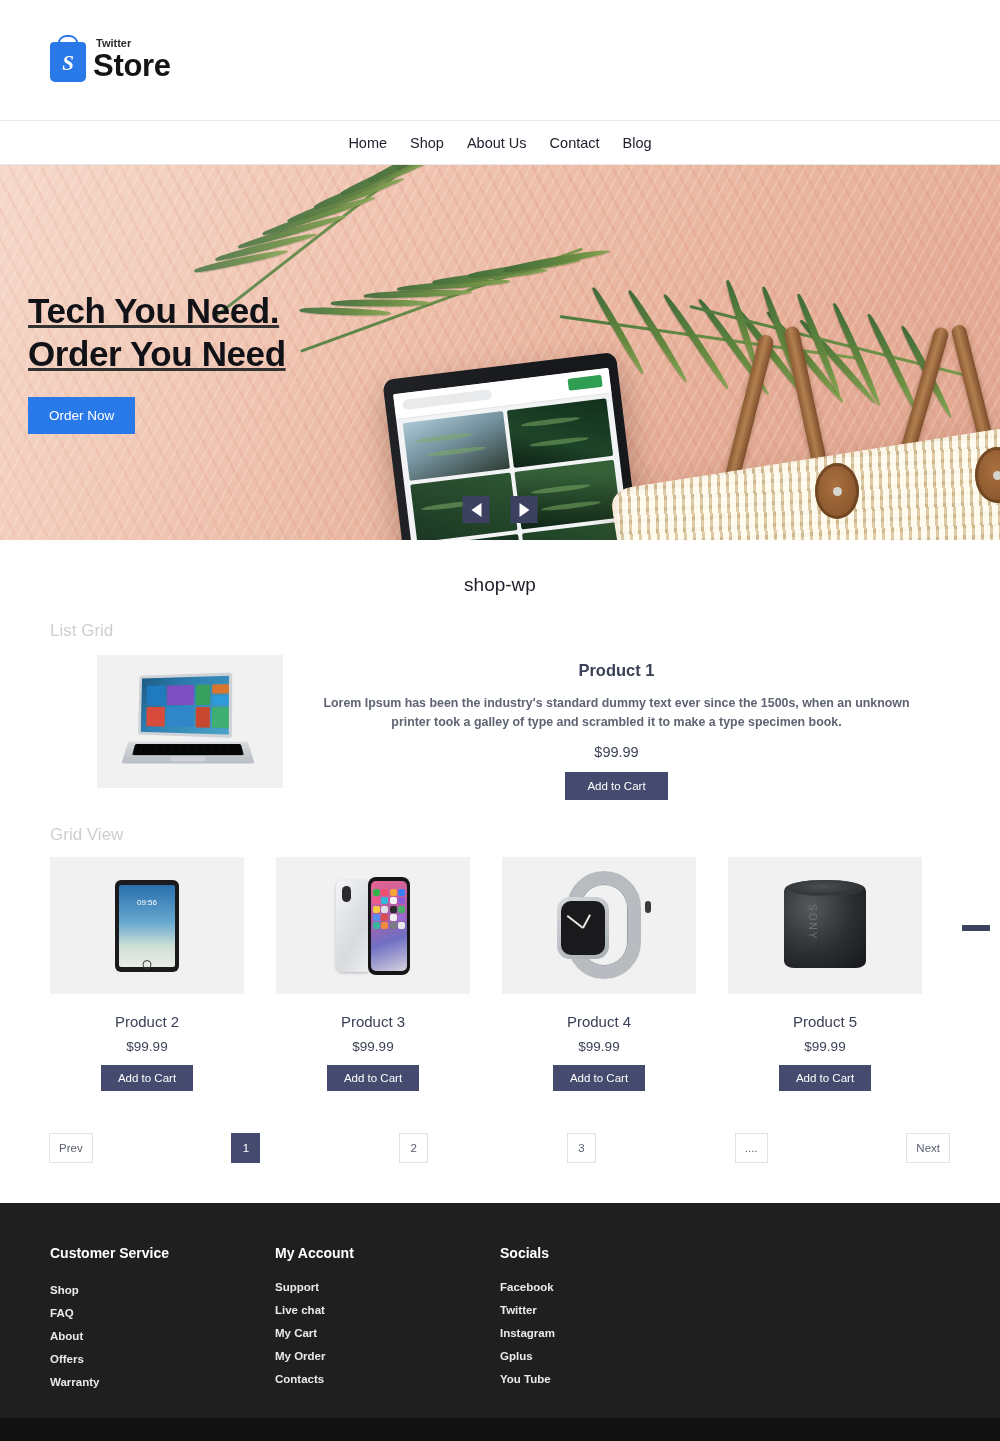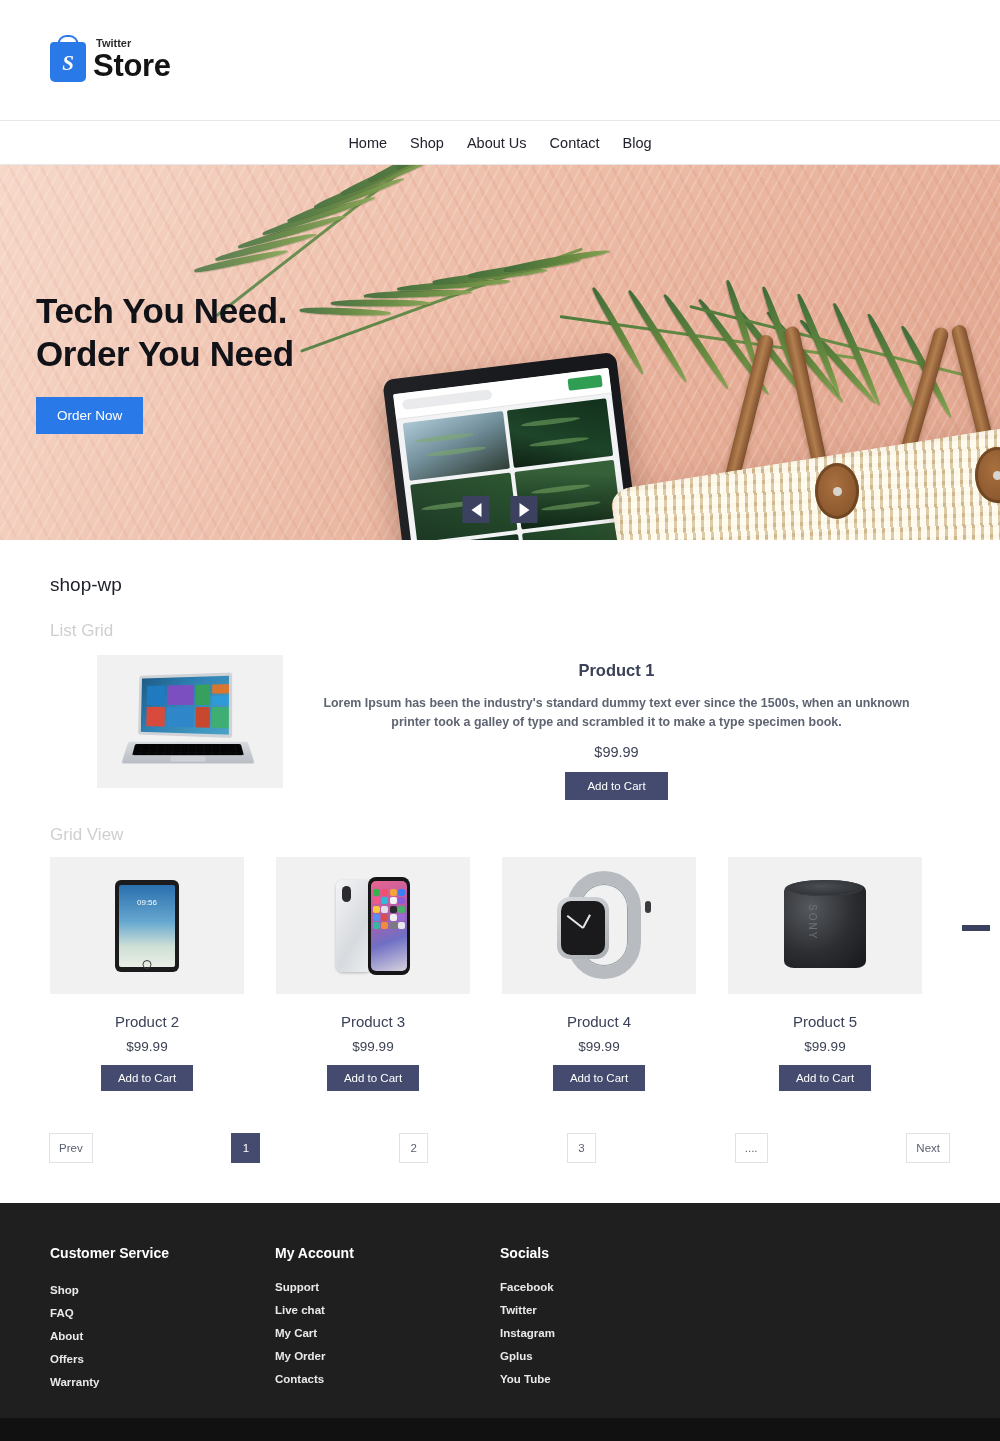--- a/index.html
+++ b/index.html
@@ -182,22 +182,23 @@
     border-radius: 50%;
     box-shadow: inset 0 0 0 3px rgba(90,55,25,.55);
   }
   .disc::after{content:"";position:absolute;left:50%;top:50%;width:9px;height:9px;margin:-4px 0 0 -4px;background:#d8d5ce;border-radius:50%;}
   .hero-shade {
     position:absolute; inset:0;
     background: linear-gradient(90deg, rgba(255,240,232,.30) 0%, rgba(255,240,232,.06) 34%, rgba(0,0,0,0) 55%);
   }
   .hero-inner {
     position: relative;
-    padding-left: 36px;
+    padding-left: 28px;
     padding-top: 125px;
+    text-decoration: underline;
   }
   .hero h1 {
     font-size: 35px;
     line-height: 1.22;
     color: #111217;
     font-weight: bold;
     letter-spacing: -0.4px;
   }
   .order-btn {
     margin-top: 22px;
@@ -223,21 +224,21 @@
     display:flex; align-items:center; justify-content:center;
   }
   .arrow-l, .arrow-r {
     width:0; height:0; border-top:7px solid transparent; border-bottom:7px solid transparent;
   }
   .arrow-l { border-right: 10px solid #fff; }
   .arrow-r { border-left: 10px solid #fff; }
 
   
   .shop { padding: 34px 50px 0 50px; background:#fff; }
-  .shop-title { font-size: 19px; color: #1c1e28; font-weight: 500; }
+  .shop-title { font-size: 19px; color: #1c1e28; font-weight: 500; text-align: center; }
   .view-label {
     font-size: 17px;
     color: #cfcfcf;
     margin-top: 25px;
     font-weight: 400;
   }
 
   
   .list-row { display: flex; margin-top: 14px; align-items: flex-start; }
   .list-thumb {

